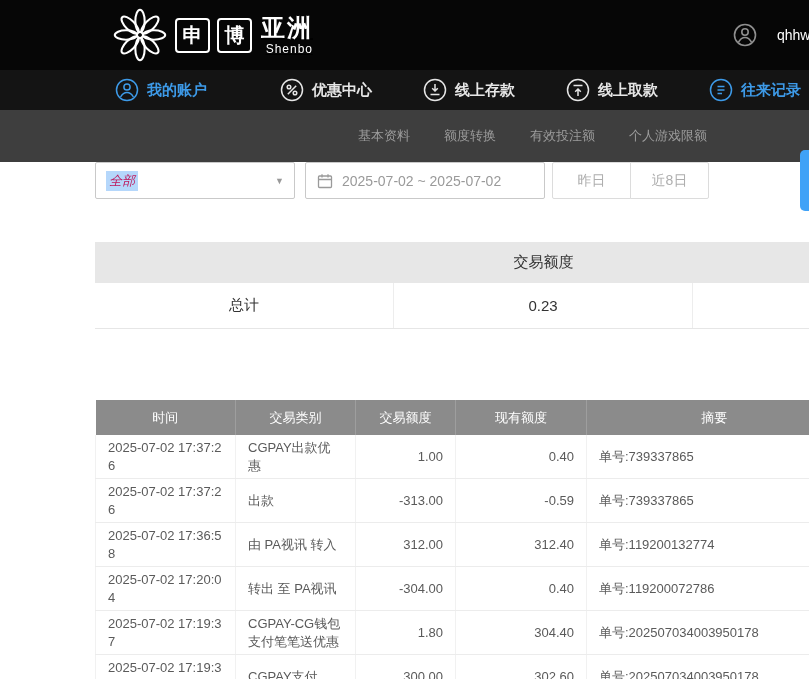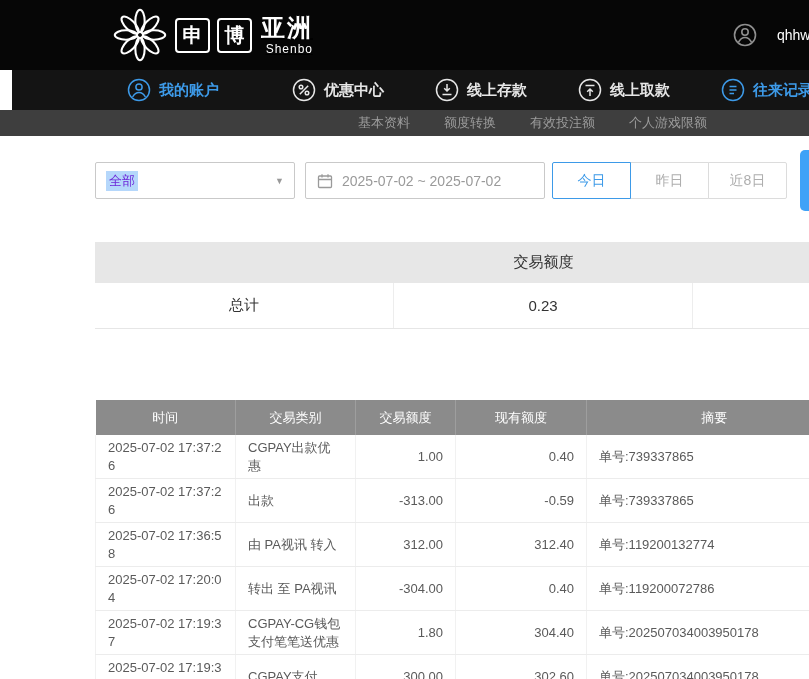--- a/index.html
+++ b/index.html
@@ -17,42 +17,42 @@
     width:31px;height:31px;border:2px solid #fff;border-radius:4px;
     color:#fff;font-size:20px;font-weight:bold;display:flex;align-items:center;justify-content:center;
   }
   .logo-right{display:flex;flex-direction:column;align-items:flex-start;line-height:1;margin-left:2px;text-decoration:underline;}
   .logo-region{color:#fff;font-size:24px;font-weight:bold;letter-spacing:2px;}
   .logo-sub{color:#fff;font-size:12px;letter-spacing:1px;margin-top:3px;align-self:flex-end;}
   .user{position:absolute;left:733px;top:23px;display:flex;align-items:center;gap:20px;
         color:#fff;font-size:14px;white-space:nowrap;cursor:pointer;}
 
   
-  .nav{position:absolute;top:70px;left:12px;right:0;height:40px;background:#141414;}
+  .nav{position:absolute;top:70px;left:0;right:0;height:40px;background:#141414;}
   .nav-item{
     position:absolute;top:0;height:40px;display:flex;align-items:center;gap:8px;
     color:#e6e6e6;font-size:15px;font-weight:bold;cursor:pointer;white-space:nowrap;
   }
   .nav-item.active{color:#3d9ae8;}
   .nav-item svg{display:block;}
 
   
   .subnav{
-    position:absolute;top:110px;left:0;right:0;height:26px;background:#3e3e3e;
+    position:absolute;top:110px;left:0;right:0;height:52px;background:#3e3e3e;
     display:flex;align-items:center;gap:34px;padding-left:358px;box-sizing:border-box;
   }
   .subnav-item{color:#9c9c9c;font-size:13px;cursor:pointer;white-space:nowrap;}
 
   
   .select{
     position:absolute;top:162px;left:95px;width:200px;height:37px;box-sizing:border-box;
     border:1px solid #c9c9c9;border-radius:2px;background:#fff;display:flex;align-items:center;
     padding:0 10px;cursor:pointer;
   }
-  .select-val{background:#b5d7fb;color:#6d28d9;font-size:13px;padding:1px 3px;}
+  .select-val{background:#b5d7fb;color:#be185d;font-size:13px;padding:1px 3px;font-style:italic;}
   .select-caret{margin-left:auto;color:#999;font-size:9px;}
   .datebox{
     position:absolute;top:162px;left:305px;width:240px;height:37px;box-sizing:border-box;
     border:1px solid #c9c9c9;border-radius:2px;background:#fff;display:flex;align-items:center;
     padding:0 11px;cursor:pointer;
   }
   .datebox svg{flex:0 0 auto;}
   .date-text{margin-left:9px;color:#9a9a9a;font-size:14px;white-space:nowrap;}
   .seg{position:absolute;top:162px;left:552px;display:flex;}
   .seg button{
@@ -204,21 +204,20 @@
     <svg width="16" height="16" viewBox="0 0 16 16">
       <g fill="none" stroke="#9a9a9a" stroke-width="1.3">
         <rect x="1.5" y="3" width="13" height="11.5" rx="1"></rect>
         <path d="M1.5 6.5h13M5 1.2v3.2M11 1.2v3.2"></path>
       </g>
     </svg>
     <span class="date-text">2025-07-02 ~ 2025-07-02</span>
   </div>
 
   <div class="seg">
-    <button class="active">今日</button>
     <button>昨日</button>
     <button>近8日</button>
   </div>
 
   <div class="side-tab"></div>
 
   <div class="summary">
     <div class="sum-head">
       <span class="cell"></span>
       <span class="cell">交易额度</span>

